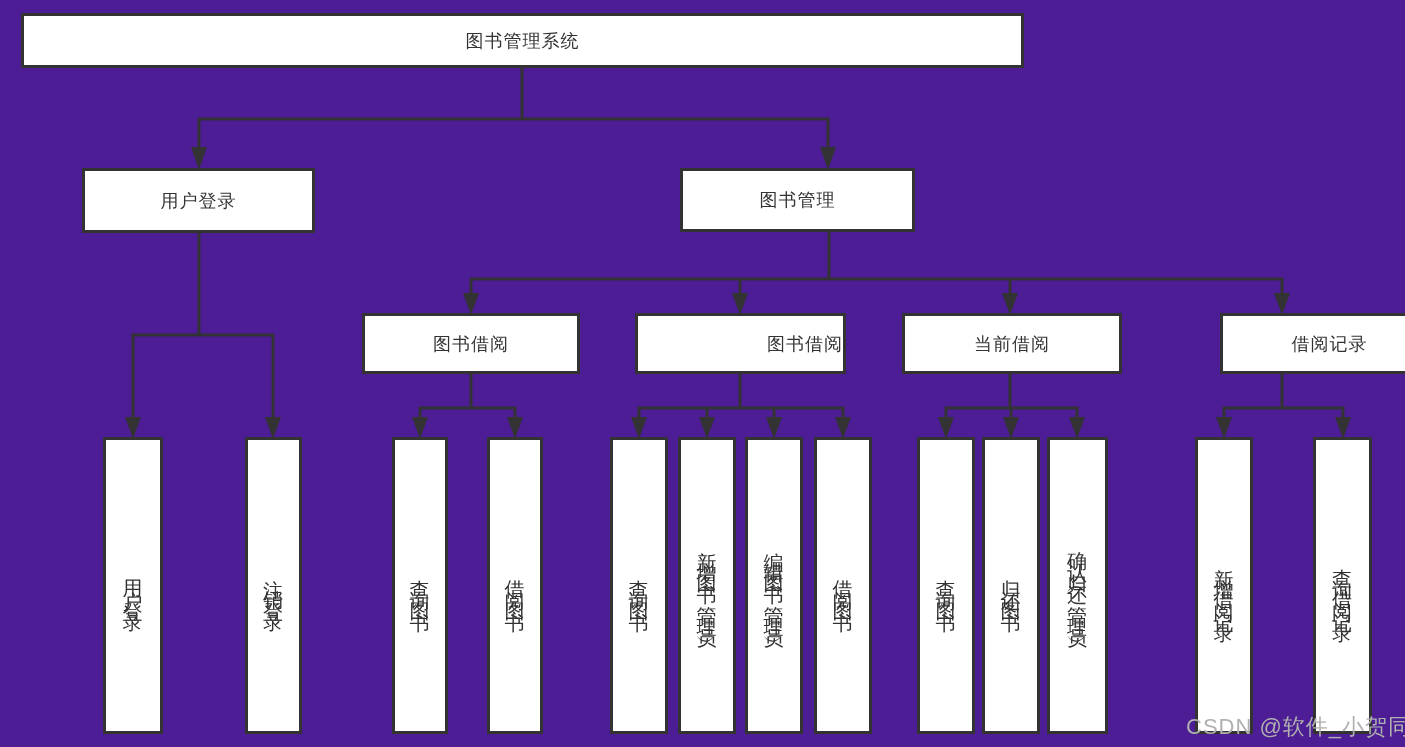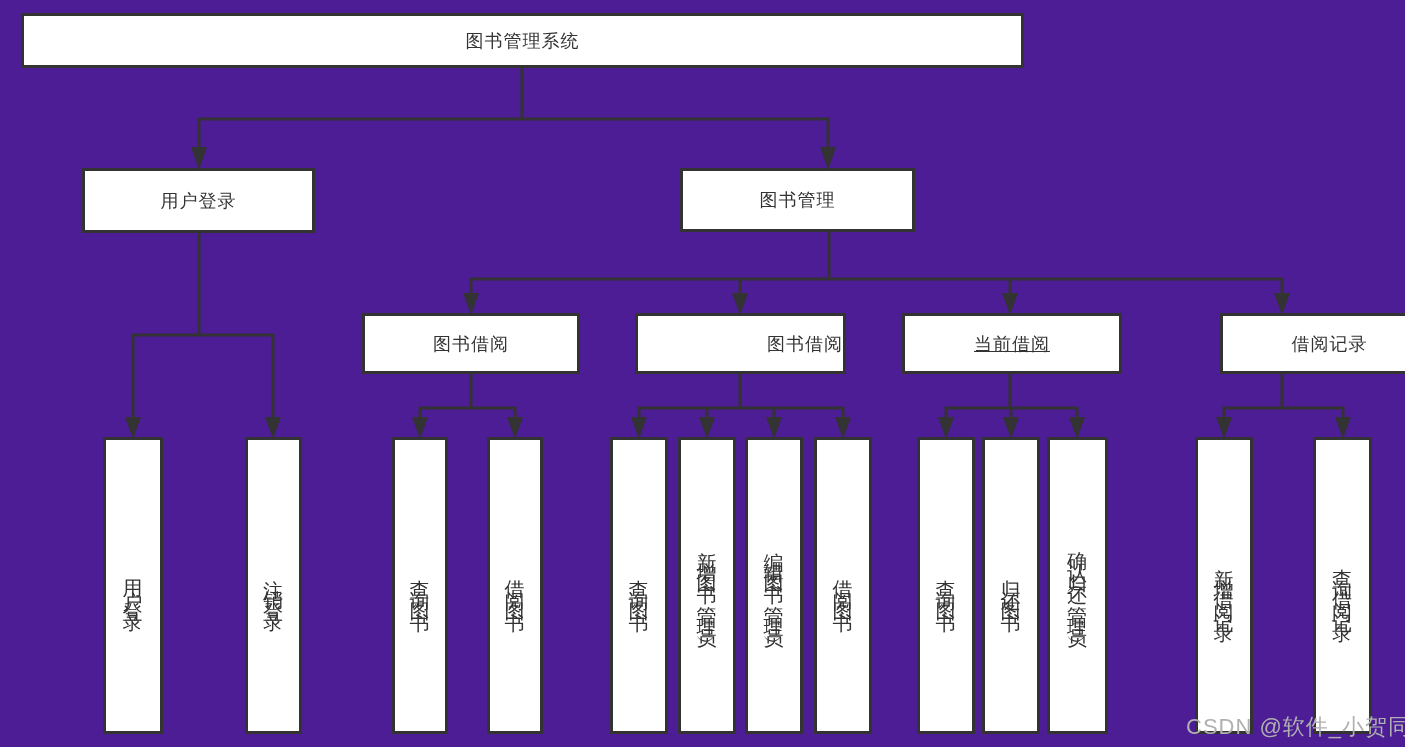--- a/index.html
+++ b/index.html
@@ -54,21 +54,21 @@
     line-height: 1;
     letter-spacing: 11px;
     white-space: nowrap;
   }
   
   .n-root    { left: 21px;   top: 13px;  width: 1003px; height: 55px; }
   .n-login   { left: 82px;   top: 168px; width: 233px;  height: 65px; }
   .n-mgmt    { left: 680px;  top: 168px; width: 235px;  height: 64px; }
   .n-rec     { left: 362px;  top: 313px; width: 218px;  height: 61px; }
   .n-borrow  { left: 635px;  top: 313px; width: 211px;  height: 61px; justify-content: flex-end; }
-  .n-current { left: 902px;  top: 313px; width: 220px;  height: 61px; text-decoration: underline; }
+  .n-current { left: 902px;  top: 313px; width: 220px;  height: 61px; }
   .n-record  { left: 1173px; top: 313px; width: 219px;  height: 61px; margin-left: 47px; }
   .l-login       { left: 103px;  top: 437px; width: 60px; height: 297px; }
   .l-logout      { left: 245px;  top: 437px; width: 57px; height: 297px; }
   .l-rec-query   { left: 392px;  top: 437px; width: 56px; height: 297px; }
   .l-rec-borrow  { left: 487px;  top: 437px; width: 56px; height: 297px; }
   .l-bor-query   { left: 610px;  top: 437px; width: 58px; height: 297px; }
   .l-bor-add     { left: 678px;  top: 437px; width: 58px; height: 297px; }
   .l-bor-edit    { left: 745px;  top: 437px; width: 58px; height: 297px; }
   .l-bor-borrow  { left: 814px;  top: 437px; width: 58px; height: 297px; }
   .l-cur-query   { left: 917px;  top: 437px; width: 58px; height: 297px; }

